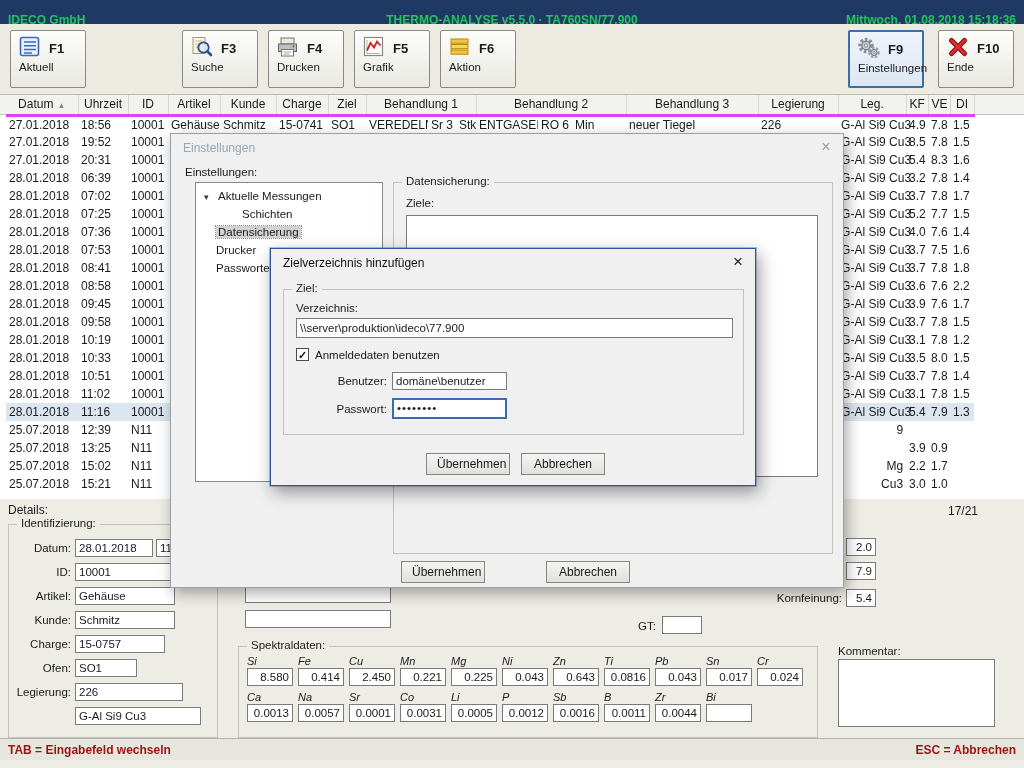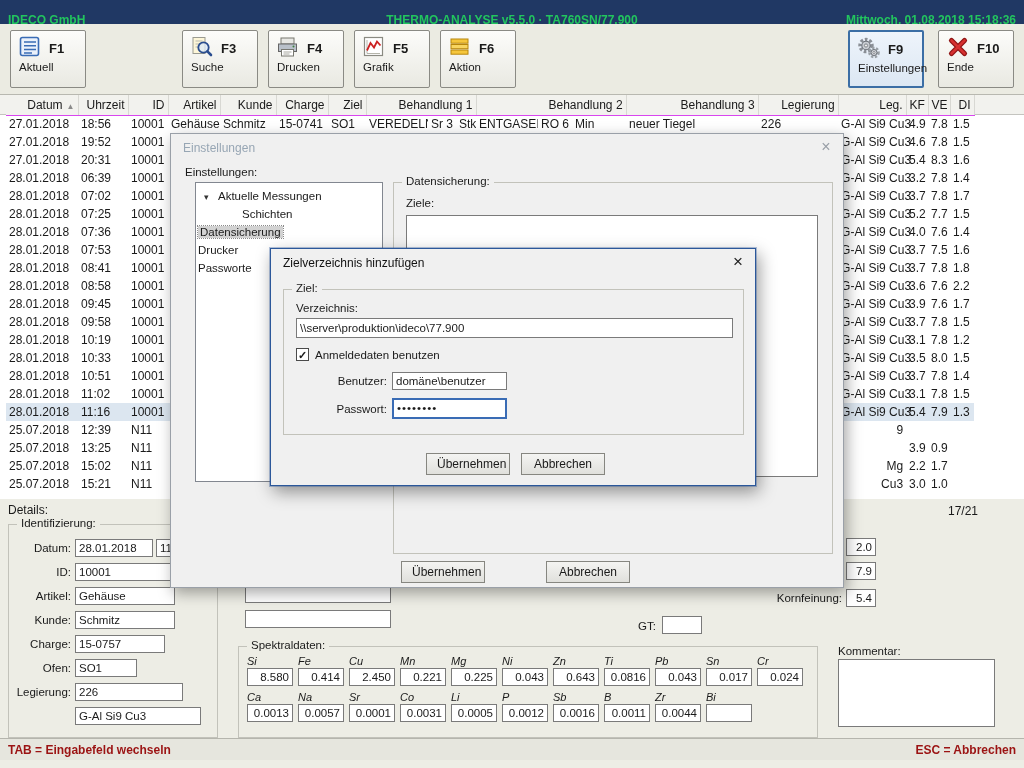--- a/index.html
+++ b/index.html
@@ -34,22 +34,22 @@
   }
   .tb-btn.active { border:2px solid #3b6ea5; background:linear-gradient(#eef4fb,#dce7f3); }
   .tb-top { display:flex; align-items:center; gap:7px; padding:5px 0 1px 7px; height:30px; }
   .tb-key { font-weight:bold; font-size:13px; }
   .tb-label { padding-left:8px; font-size:11.5px; }
   
   .table-bg { position:absolute; top:95px; left:0; width:1024px; height:404px; background:#fff; z-index:0; }
   .thead-strip { position:absolute; top:95px; left:0; width:1024px; height:20px; background:#f2f2ee; border-bottom:1px solid #c4c4bf; z-index:1; }
   table.grid { position:absolute; top:95px; left:6px; z-index:2; border-collapse:collapse; table-layout:fixed; width:968px; }
   table.grid th {
-    height:20px; text-align:right; font-weight:normal; font-size:12px;
-    background:#f2f2ee; border-right:1px solid #d8d8d3; border-bottom:1px solid #d946ef;
+    height:20px; text-align:center; font-weight:normal; font-size:12px;
+    background:#f2f2ee; border-right:1px solid #d8d8d3; border-bottom:3px solid #d946ef;
     padding:0 3px; white-space:nowrap; overflow:hidden;
   }
   table.grid td {
     height:18px; font-size:12px; padding:0 3px;
     white-space:nowrap; overflow:hidden;
   }
   table.grid td.c15 { text-align:right; overflow:visible; }
   table.grid tr.selected td { background:#dce6f0; }
   .sort-arrow { font-size:8px; color:#8a8a8a; margin-left:4px; }
   .record-indicator { position:absolute; top:504px; left:948px; z-index:2; }
@@ -85,21 +85,21 @@
   .dlg {
     position:absolute; background:#f0f0f0;
     box-shadow:3px 5px 14px rgba(0,0,0,0.35);
   }
   .dlg-settings { top:133px; left:170px; width:674px; height:455px; border:1px solid #9aa0a8; z-index:10; }
   .dlg-title { position:absolute; top:0; left:0; right:0; height:28px; }
   .dlg-title .t { position:absolute; left:12px; top:7px; }
   .dlg-settings .dlg-title .t { color:#97a6b4; }
   .dlg-close { position:absolute; right:4px; top:2px; width:26px; height:22px; text-align:center; line-height:22px; font-size:16px; color:#9aa0a8; cursor:default; }
   .tree-box { position:absolute; top:48px; left:24px; width:188px; height:300px; background:#fff; border:1px solid #828790; padding-top:4px; }
-  .tree-item { height:18px; line-height:18px; padding-left:2px; white-space:nowrap; font-size:11.5px; }
+  .tree-item { height:18px; line-height:18px; padding-left:20px; white-space:nowrap; font-size:11.5px; }
   .tree-item.has-arrow { padding-left:8px; }
   .tree-arrow { display:inline-block; width:14px; font-size:9px; color:#333; }
   .tree-label.sel { background:#d2d2d2; outline:1px dotted #8a8a8a; padding:0 2px; }
   .datens-group { top:48px; left:222px; width:440px; height:372px; }
   .ziele-label { position:absolute; top:14px; left:12px; font-size:11.5px; }
   .ziele-list { position:absolute; top:32px; left:12px; width:412px; height:262px; background:#fff; border:1px solid #7a7a7a; }
   .dlg-settings .footer-btn1 { position:absolute; left:230px; top:427px; width:84px; }
   .dlg-settings .footer-btn2 { position:absolute; left:375px; top:427px; width:84px; }
   .dlg-target {
     top:248px; left:270px; width:486px; height:238px;
@@ -302,21 +302,21 @@
         <td class="c6">SO1</td>
         <td class="c7">VEREDELN</td>
         <td class="c8">Sr 3</td>
         <td class="c9">Stk</td>
         <td class="c10">ENTGASEN</td>
         <td class="c11">RO 6</td>
         <td class="c12">Min</td>
         <td class="c13">neuer Tiegel</td>
         <td class="c14">226</td>
         <td class="c15">G-Al Si9 Cu3</td>
-        <td class="c16">4.6</td>
+        <td class="c16">8.5</td>
         <td class="c17">7.8</td>
         <td class="c18">1.5</td>
       </tr>
       <tr>
         <td class="c0">27.01.2018</td>
         <td class="c1">20:31</td>
         <td class="c2">10001</td>
         <td class="c3">Gehäuse</td>
         <td class="c4">Schmitz</td>
         <td class="c5">15-0741</td>

